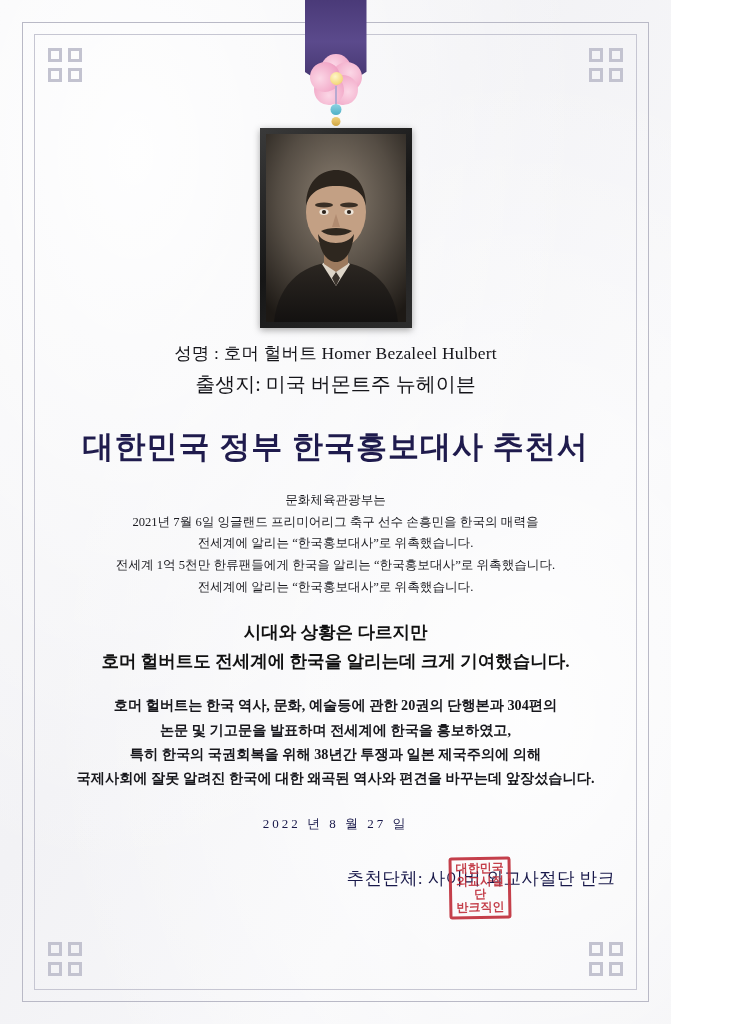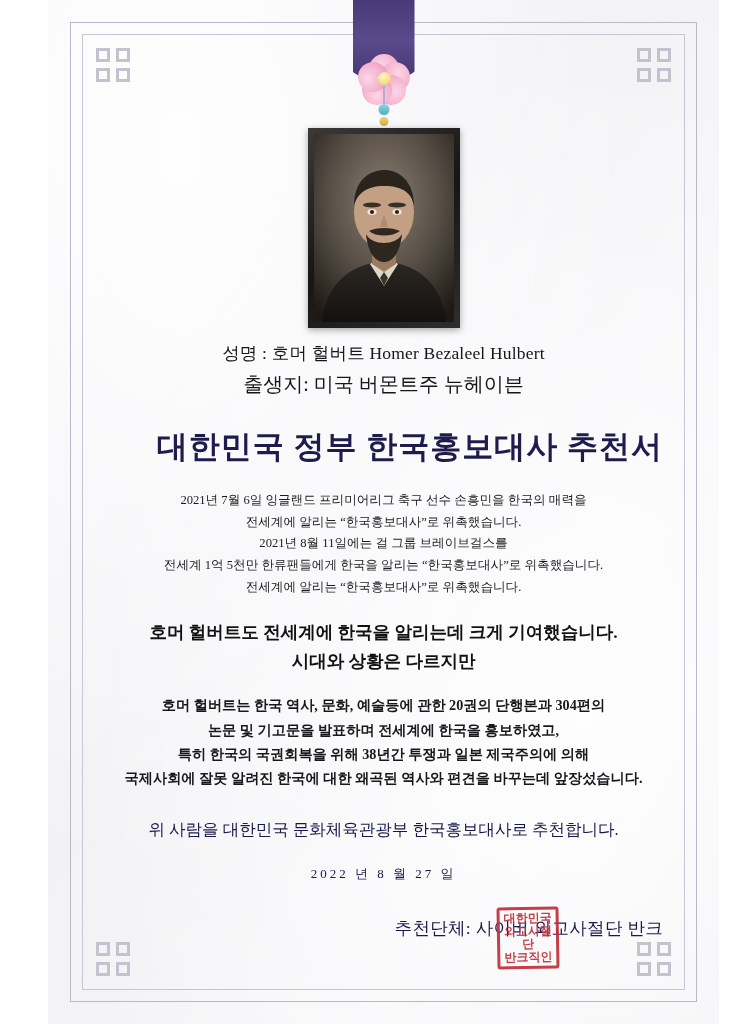--- a/index.html
+++ b/index.html
@@ -13,21 +13,20 @@
   .page {
     position: relative;
     width: 671px;
     height: 1024px;
     background: #f7f7f9;
     background-image:
       radial-gradient(ellipse at 20% 15%, rgba(255,255,255,0.9) 0%, rgba(243,243,246,0) 60%),
       radial-gradient(ellipse at 80% 70%, rgba(255,255,255,0.85) 0%, rgba(240,240,244,0) 65%),
       linear-gradient(120deg, #f6f6f8 0%, #f2f2f5 40%, #f7f7f9 70%, #f1f1f4 100%);
     overflow: hidden;
-    margin-left: 48px;
   }
 
   
   .frame-outer {
     position: absolute;
     left: 22px; top: 22px; right: 22px; bottom: 22px;
     border: 1.5px solid #b9b9c6;
   }
   .frame-inner {
     position: absolute;
@@ -147,21 +146,20 @@
     line-height: 1.6;
     margin-top: 1px;
   }
   .title {
     margin-top: 26px;
     font-size: 31px;
     font-weight: bold;
     letter-spacing: 1px;
     color: #1f1b4d;
     text-shadow: 0 1px 0 rgba(255,255,255,0.6);
-    text-align: right;
   }
   .para {
     margin-top: 22px;
     font-size: 12.6px;
     line-height: 1.72;
     color: #1b1b20;
   }
   .para .ln { display: block; }
 
   .highlight {
@@ -328,40 +326,39 @@
   </div>
 
   <div class="content">
 
     <div class="name-line">성명 : 호머 헐버트 Homer Bezaleel Hulbert</div>
     <div class="birth-line">출생지: 미국 버몬트주 뉴헤이븐</div>
 
     <div class="title">대한민국 정부 한국홍보대사 추천서</div>
 
     <div class="para">
+      <span class="ln">문화체육관광부는</span>
       <span class="ln">2021년 7월 6일 잉글랜드 프리미어리그 축구 선수 손흥민을 한국의 매력을</span>
       <span class="ln">전세계에 알리는 “한국홍보대사”로 위촉했습니다.</span>
-      <span class="ln">2021년 8월 11일에는 걸 그룹 브레이브걸스를</span>
       <span class="ln">전세계 1억 5천만 한류팬들에게 한국을 알리는 “한국홍보대사”로 위촉했습니다.</span>
       <span class="ln">전세계에 알리는 “한국홍보대사”로 위촉했습니다.</span>
     </div>
 
     <div class="highlight">
+      <span class="ln">시대와 상황은 다르지만</span>
       <span class="ln">호머 헐버트도 전세계에 한국을 알리는데 크게 기여했습니다.</span>
-      <span class="ln">시대와 상황은 다르지만</span>
     </div>
 
     <div class="body2">
       <span class="ln">호머 헐버트는 한국 역사, 문화, 예술등에 관한 20권의 단행본과 304편의</span>
       <span class="ln">논문 및 기고문을 발표하며 전세계에 한국을 홍보하였고,</span>
       <span class="ln">특히 한국의 국권회복을 위해 38년간 투쟁과 일본 제국주의에 의해</span>
       <span class="ln">국제사회에 잘못 알려진 한국에 대한 왜곡된 역사와 편견을 바꾸는데 앞장섰습니다.</span>
     </div>
 
-    <div class="recommend">위 사람을 대한민국 문화체육관광부 한국홍보대사로 추천합니다.</div>
 
     <div class="date">2022 년  8 월   27 일</div>
 
     <div class="org-row">
       <div class="org">추천단체: 사이버 외교사절단 반크</div>
       <div class="seal">대한민국
 외교사절단
 반크직인</div>
     </div>
 

